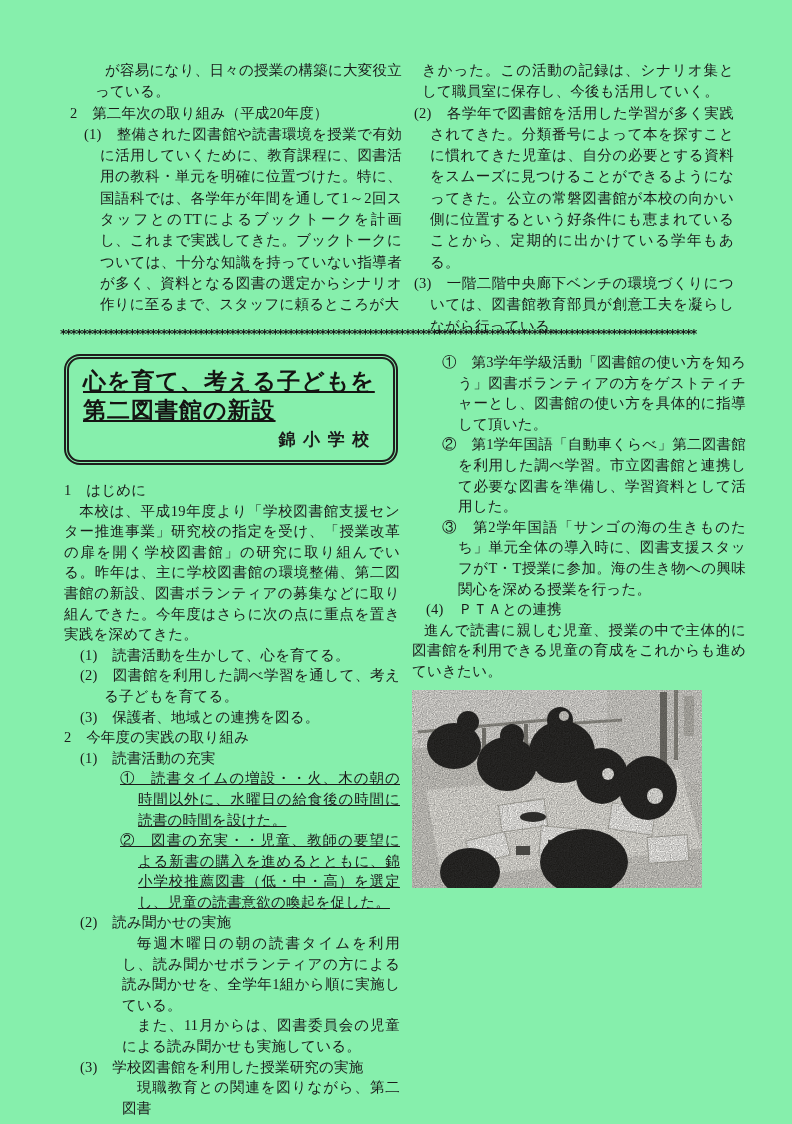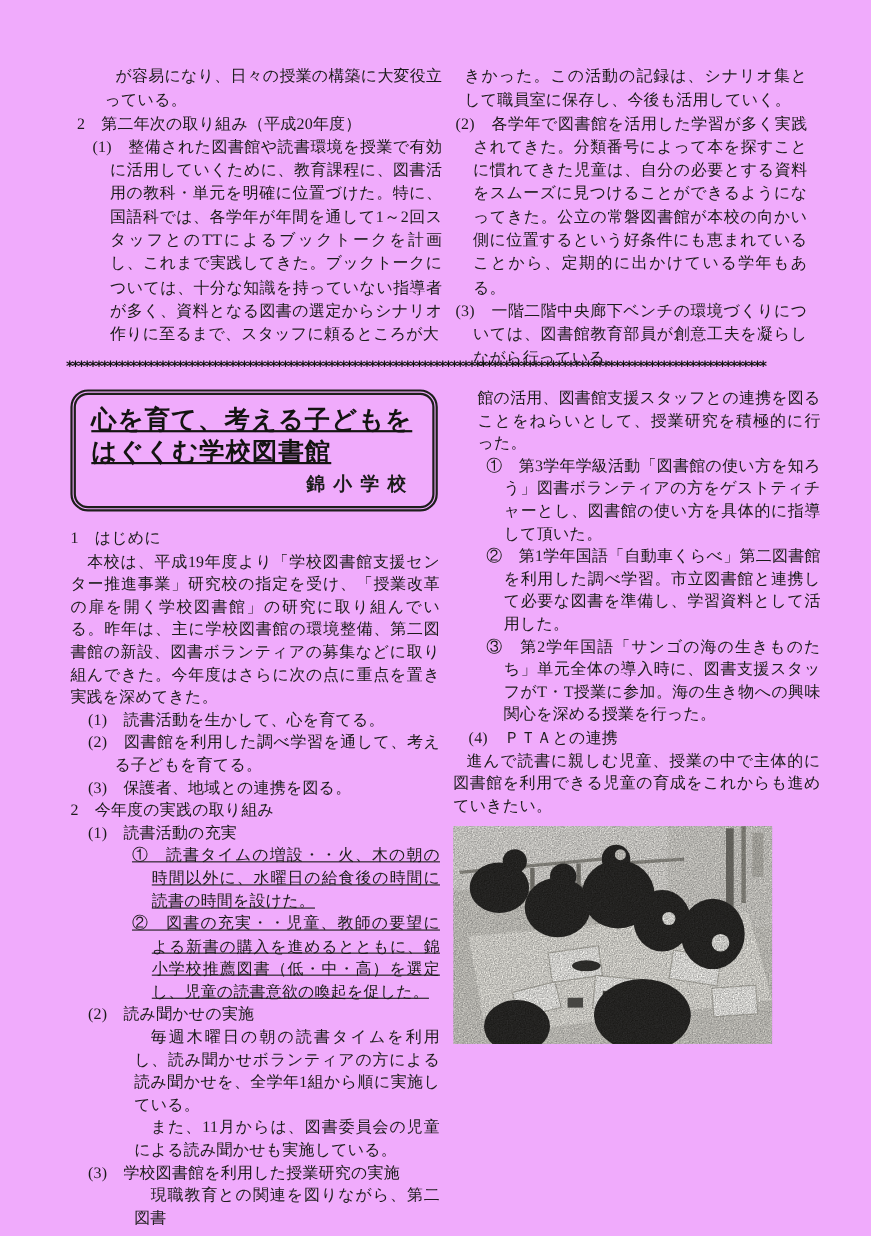--- a/index.html
+++ b/index.html
@@ -1,18 +1,18 @@
 <!DOCTYPE html>
 <html><head>
 <meta charset="utf-8">
 <style>
   html,body { margin:0; padding:0; background:#9a9a9a; }
   #page {
     position:relative; width:792px; height:1124px; margin:0 auto;
-    background:#f0abfc; color:#1b1b1a; overflow:hidden;
+    background:#86efac; color:#1b1b1a; overflow:hidden;
     font-family:"Liberation Serif", serif;
   }
   .col p { margin:0; font-size:14.5px; line-height:20.6px; text-align:justify; letter-spacing:0.2px; }
   .top-left  { position:absolute; left:70px;  top:60px;  width:332px; }
   .top-right { position:absolute; left:400px; top:60px;  width:334px; }
   .top-left p, .top-right p { line-height:21.3px; }
 
   
   .p-cont1   { padding-left:25px; text-indent:10px; }      
   .p-cont0   { padding-left:22px; }                        
@@ -66,41 +66,40 @@
     <p class="p-cont0">きかった。この活動の記録は、シナリオ集として職員室に保存し、今後も活用していく。</p>
     <p class="i-paren">(2)　各学年で図書館を活用した学習が多く実践されてきた。分類番号によって本を探すことに慣れてきた児童は、自分の必要とする資料をスムーズに見つけることができるようになってきた。公立の常磐図書館が本校の向かい側に位置するという好条件にも恵まれていることから、定期的に出かけている学年もある。</p>
     <p class="i-paren">(3)　一階二階中央廊下ベンチの環境づくりについては、図書館教育部員が創意工夫を凝らしながら行っている。</p>
   </div>
 
   <div class="divider">************************************************************************************************************************</div>
 
   <div class="col art-left">
     <div class="title-box">
       <div class="title-line">心を育て、考える子どもを</div>
-      <div class="title-line">はぐくむ学校図書館</div>
+      <div class="title-line">第二図書館の新設</div>
       <div class="school-name">錦小学校</div>
     </div>
     <p class="h-num">1　はじめに</p>
     <p>　本校は、平成19年度より「学校図書館支援センター推進事業」研究校の指定を受け、「授業改革の扉を開く学校図書館」の研究に取り組んでいる。昨年は、主に学校図書館の環境整備、第二図書館の新設、図書ボランティアの募集などに取り組んできた。今年度はさらに次の点に重点を置き実践を深めてきた。</p>
     <p class="i-paren2">(1)　読書活動を生かして、心を育てる。</p>
     <p class="i-paren2">(2)　図書館を利用した調べ学習を通して、考える子どもを育てる。</p>
     <p class="i-paren2">(3)　保護者、地域との連携を図る。</p>
     <p class="h-num">2　今年度の実践の取り組み</p>
     <p class="i-paren2">(1)　読書活動の充実</p>
     <p class="i-circ">①　読書タイムの増設・・火、木の朝の時間以外に、水曜日の給食後の時間に読書の時間を設けた。</p>
     <p class="i-circ">②　図書の充実・・児童、教師の要望による新書の購入を進めるとともに、錦小学校推薦図書（低・中・高）を選定し、児童の読書意欲の喚起を促した。</p>
     <p class="i-paren2">(2)　読み聞かせの実施</p>
     <p class="i-body">毎週木曜日の朝の読書タイムを利用し、読み聞かせボランティアの方による読み聞かせを、全学年1組から順に実施している。</p>
     <p class="i-body">また、11月からは、図書委員会の児童による読み聞かせも実施している。</p>
     <p class="i-paren2">(3)　学校図書館を利用した授業研究の実施</p>
     <p class="i-body">現職教育との関連を図りながら、第二図書</p>
   </div>
 
   <div class="col art-right">
-    <p class="p-cont0">館の活用、図書館支援スタッフとの連携を図ることをねらいとして、授業研究を積極的に行った。</p>
     <p class="i-circ-r">①　第3学年学級活動「図書館の使い方を知ろう」図書ボランティアの方をゲストティチャーとし、図書館の使い方を具体的に指導して頂いた。</p>
     <p class="i-circ-r">②　第1学年国語「自動車くらべ」第二図書館を利用した調べ学習。市立図書館と連携して必要な図書を準備し、学習資料として活用した。</p>
     <p class="i-circ-r">③　第2学年国語「サンゴの海の生きものたち」単元全体の導入時に、図書支援スタッフがT・T授業に参加。海の生き物への興味関心を深める授業を行った。</p>
     <p class="i-paren">(4)　ＰＴＡとの連携</p>
     <p class="p-close">進んで読書に親しむ児童、授業の中で主体的に図書館を利用できる児童の育成をこれからも進めていきたい。</p>
 
     <div class="photo-wrap">
       <svg width="290" height="198" viewBox="0 0 290 198" xmlns="http://www.w3.org/2000/svg">
         <defs>
           <filter id="grain" x="0" y="0" width="100%" height="100%">

